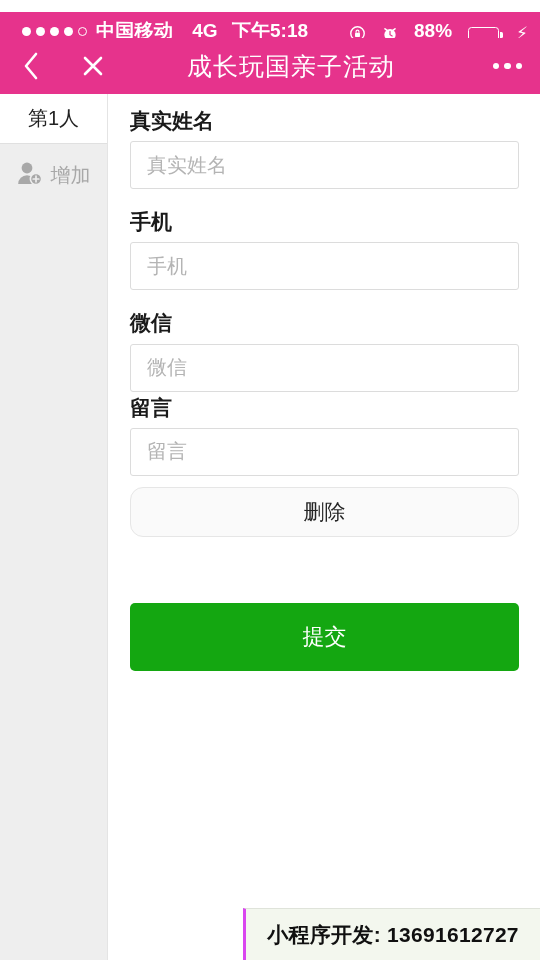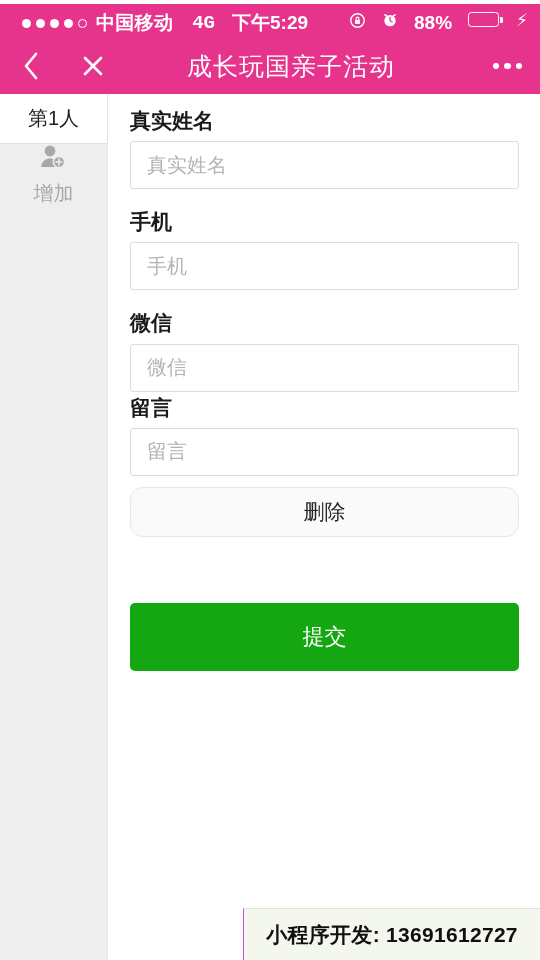--- a/index.html
+++ b/index.html
@@ -20,21 +20,21 @@
     position: relative;
     width: 540px;
     height: 960px;
     background: #ffffff;
     overflow: hidden;
   }
 
   
   .status-bar {
     position: absolute;
-    top: 4px; left: 0;
+    top: 12px; left: 0;
     width: 540px;
     height: 38px;
     background: #e6338c;
     display: flex;
     align-items: center;
     color: #ffffff;
     font-size: 19px;
     font-weight: 600;
   }
   .status-left {
@@ -52,35 +52,35 @@
     width: 9px; height: 9px;
     border-radius: 50%;
     background: #ffffff;
   }
   .dot.hollow {
     background: transparent;
     border: 1.6px solid #ffffff;
     width: 9px; height: 9px;
   }
   .carrier { font-size: 19px; letter-spacing: 0.3px; }
-  .network { font-size: 19px; margin-left: 10px; font-family: Liberation Mono, monospace; }
+  .network { font-size: 19px; margin-left: 10px; }
 
   .status-center {
     position: absolute;
     left: 0; right: 0;
     text-align: center;
     font-size: 19px;
     font-weight: 600;
   }
 
   .status-right {
     position: absolute;
     right: 12px;
     display: flex;
-    align-items: flex-start;
+    align-items: flex-end;
     gap: 16px;
   }
   .icon-lock { width: 17px; height: 17px; display: block; }
   .icon-alarm { width: 16px; height: 16px; display: block; }
   .batt-pct { font-size: 19px; font-weight: 600; }
   .battery {
     position: relative;
     width: 31px; height: 15px;
     border: 1.6px solid #ffffff;
     border-radius: 3.5px;
@@ -174,21 +174,20 @@
     color: #222222;
     border-bottom: 1px solid #e0e0e0;
   }
   .add-row {
     height: 62px;
     background: #eeeeee;
     display: flex;
     align-items: center;
     justify-content: center;
     gap: 7px;
-    flex-direction: column;
   }
   .add-icon { display: block; }
   .add-label {
     font-size: 20px;
     color: #a8a8a8;
   }
 
   
   .form {
     position: absolute;
@@ -253,21 +252,21 @@
   }
 
   
   .watermark {
     position: absolute;
     left: 243px; top: 908px;
     width: 297px;
     height: 52px;
     background: #f3f7ee;
     border-top: 1px solid #dfe3da;
-    border-left: 1px solid #d946ef;
+    border-left: 3px solid #d946ef;
     display: flex;
     align-items: center;
     justify-content: center;
     font-size: 21px;
     font-weight: bold;
     color: #101010;
     letter-spacing: 0.3px;
   }
 </style>
 </head>
@@ -281,21 +280,21 @@
         <span class="dot"></span>
         <span class="dot"></span>
         <span class="dot"></span>
         <span class="dot"></span>
         <span class="dot hollow"></span>
       </div>
       <span class="carrier">中国移动</span>
       <span class="network">4G</span>
     </div>
 
-    <div class="status-center">下午5:29</div>
+    <div class="status-center">下午5:18</div>
 
     <div class="status-right">
       <span>
         <svg class="icon-lock" viewBox="0 0 24 24" fill="none" stroke="#ffffff" stroke-width="2">
           <circle cx="12" cy="12" r="9.5"></circle>
           <rect x="8.5" y="11" width="7" height="6" rx="1" fill="#ffffff" stroke="none"></rect>
           <path d="M10 11 V9.2 a2 2 0 0 1 4 0 V11" stroke-width="1.6"></path>
         </svg>
       </span>
       <span>

